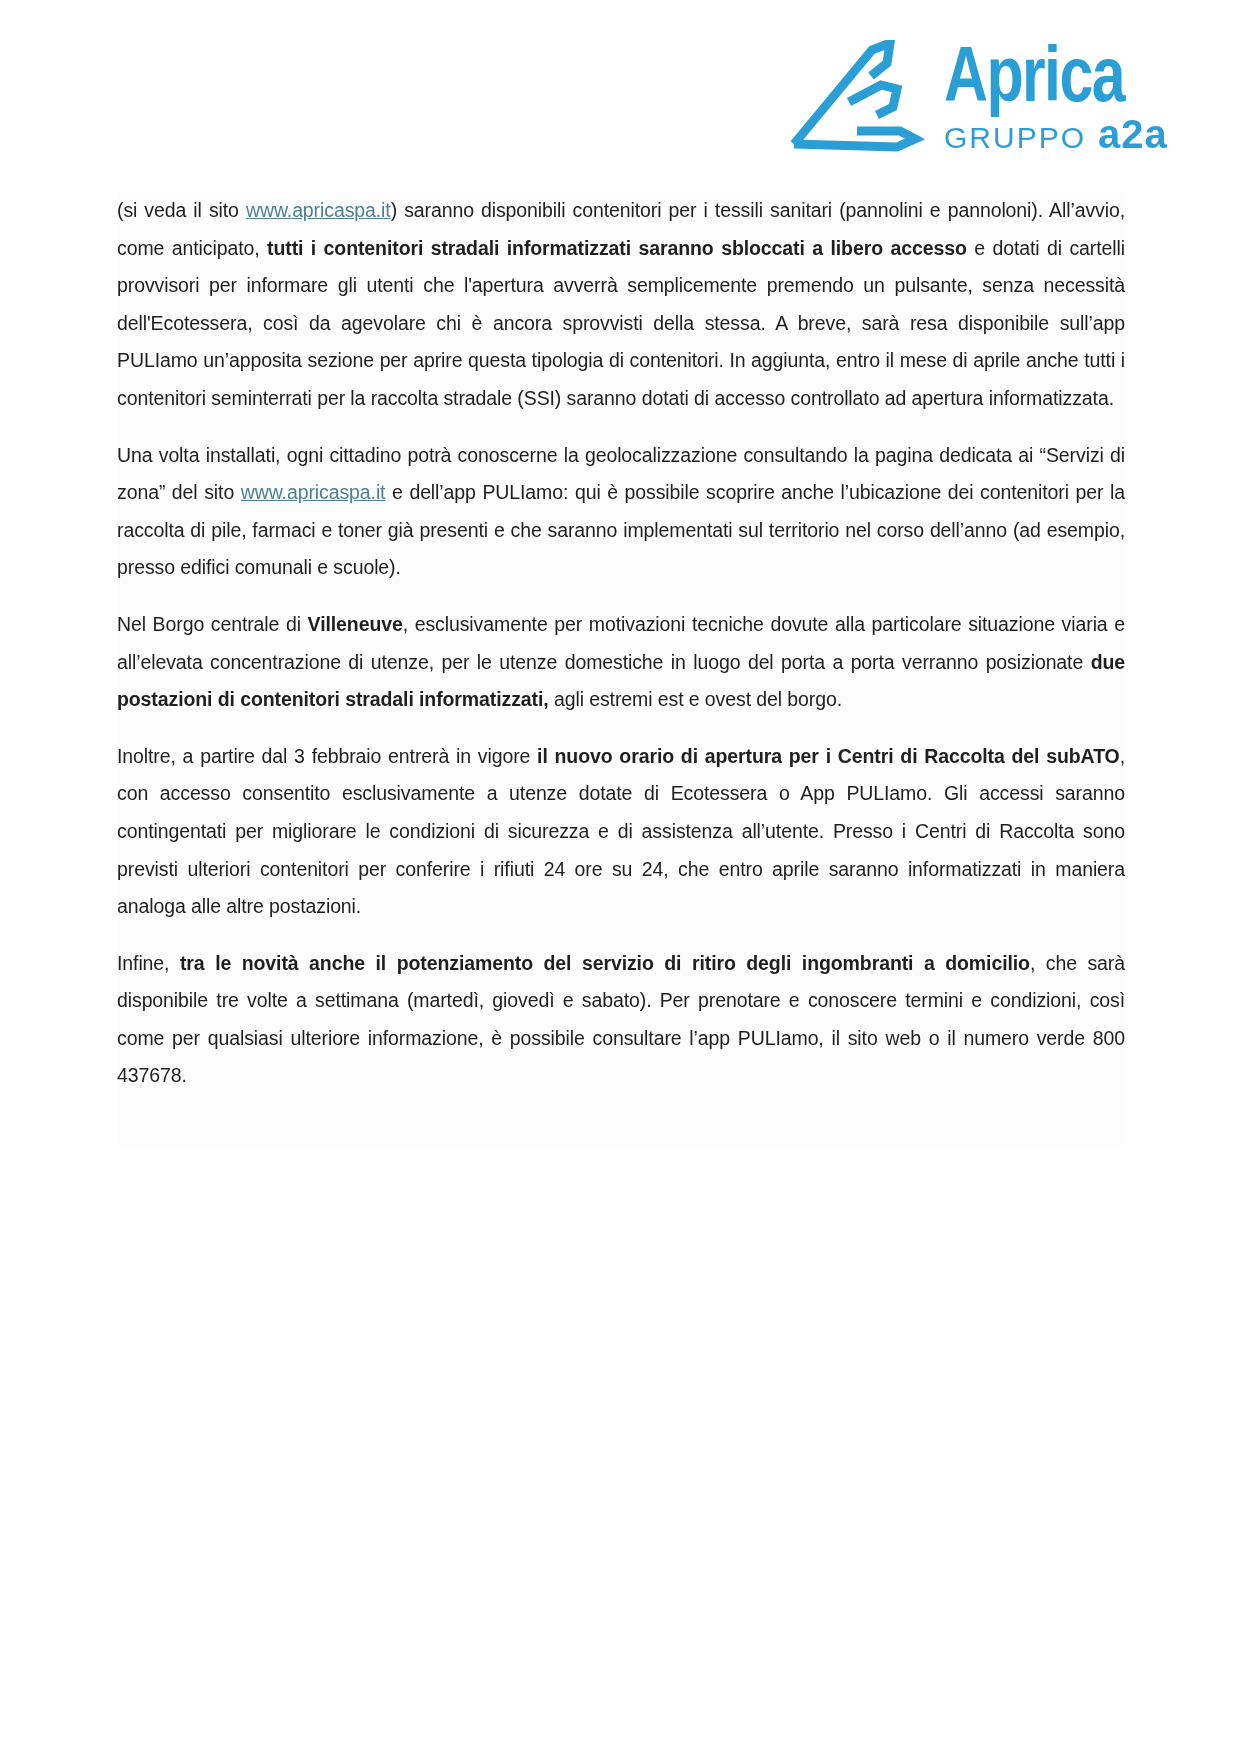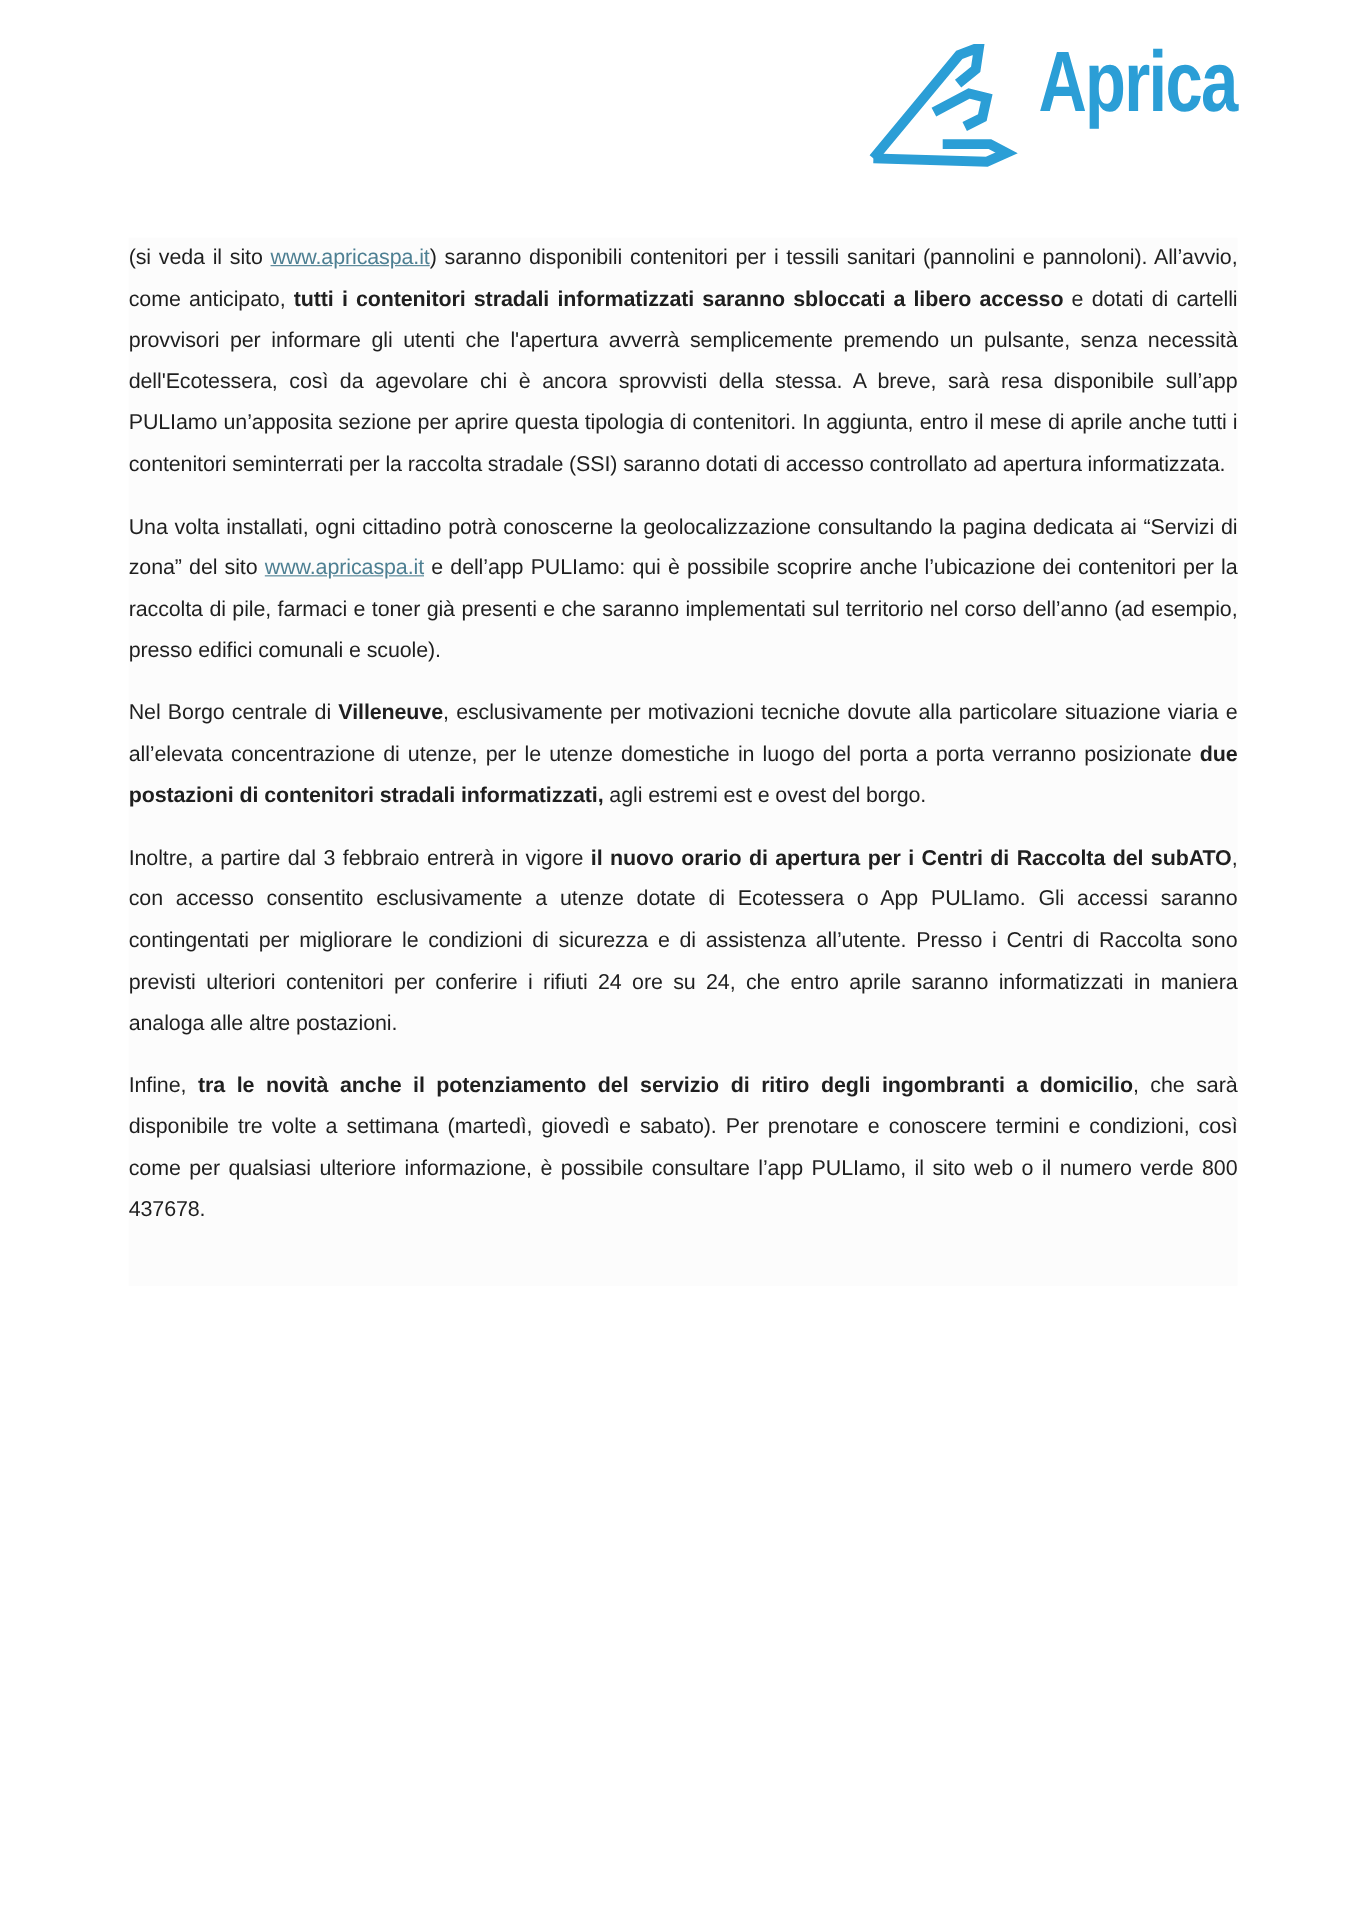--- a/index.html
+++ b/index.html
@@ -106,21 +106,21 @@
     font-size:40px;
     font-weight:700;
     color:var(--blue);
     margin-left:12px;
     letter-spacing:1px;
   }
 
   
   .doc-body{
     position:absolute;
-    left:117px; top:216px;
+    left:117px; top:192px;
     width:1008px;
     height:953px;
     background:var(--content-bg);
   }
   .para{
     font-size:19.5px;
     line-height:37.6px;
     color:var(--text);
     text-align:justify;
     letter-spacing:-0.1px;
@@ -140,20 +140,24 @@
 
 
   <div class="aprica-logo">
     <svg class="aprica-mark" width="150" height="112" viewBox="0 0 150 112" fill="none" stroke="#2b9ed6" stroke-width="9" stroke-linejoin="miter" stroke-linecap="butt">
       <path d="M 8 104 L 86 10 L 104 3 L 101 23 L 85 36"></path>
       <path d="M 63 62 L 95 45 L 111 49 L 107 67 L 91 75"></path>
       <path d="M 71 91 L 114 91 L 129 99 L 111 107 L 8 104"></path>
     </svg>
     <div class="aprica-text">
       <div class="aprica-name">Aprica</div>
+      <div class="aprica-sub">
+        <span class="aprica-gruppo">GRUPPO</span>
+        <span class="aprica-a2a">a2a</span>
+      </div>
     </div>
   </div>
 
   <div class="doc-body">
       <p class="para"><span>(si veda il sito </span><a href="#" class="doc-link">www.apricaspa.it</a><span>) saranno disponibili contenitori per i tessili sanitari (pannolini e pannoloni). All’avvio, come anticipato, </span><span class="bold">tutti i contenitori stradali informatizzati saranno sbloccati a libero accesso</span><span> e dotati di cartelli provvisori per informare gli utenti che l'apertura avverrà semplicemente premendo un pulsante, senza necessità dell'Ecotessera, così da agevolare chi è ancora sprovvisti della stessa. A breve, sarà resa disponibile sull’app PULIamo un’apposita sezione per aprire questa tipologia di contenitori. In aggiunta, entro il mese di aprile anche tutti i contenitori seminterrati per la raccolta stradale (SSI) saranno dotati di accesso controllato ad apertura informatizzata.</span></p>
       <p class="para"><span>Una volta installati, ogni cittadino potrà conoscerne la geolocalizzazione consultando la pagina dedicata ai “Servizi di zona” del sito </span><a href="#" class="doc-link">www.apricaspa.it</a><span> e dell’app PULIamo: qui è possibile scoprire anche l’ubicazione dei contenitori per la raccolta di pile, farmaci e toner già presenti e che saranno implementati sul territorio nel corso dell’anno (ad esempio, presso edifici comunali e scuole).</span></p>
       <p class="para"><span>Nel Borgo centrale di </span><span class="bold">Villeneuve</span><span>, esclusivamente per motivazioni tecniche dovute alla particolare situazione viaria e all’elevata concentrazione di utenze, per le utenze domestiche in luogo del porta a porta verranno posizionate </span><span class="bold">due postazioni di contenitori stradali informatizzati,</span><span> agli estremi est e ovest del borgo.</span></p>
       <p class="para"><span>Inoltre, a partire dal 3 febbraio entrerà in vigore </span><span class="bold">il nuovo orario di apertura per i Centri di Raccolta del subATO</span><span>, con accesso consentito esclusivamente a utenze dotate di Ecotessera o App PULIamo. Gli accessi saranno contingentati per migliorare le condizioni di sicurezza e di assistenza all’utente. Presso i Centri di Raccolta sono previsti ulteriori contenitori per conferire i rifiuti 24 ore su 24, che entro aprile saranno informatizzati in maniera analoga alle altre postazioni.</span></p>
       <p class="para"><span>Infine, </span><span class="bold">tra le novità anche il potenziamento del servizio di ritiro degli ingombranti a domicilio</span><span>, che sarà disponibile tre volte a settimana (martedì, giovedì e sabato). Per prenotare e conoscere termini e condizioni, così come per qualsiasi ulteriore informazione, è possibile consultare l’app PULIamo, il sito web o il numero verde 800 437678.</span></p>
     </div>

